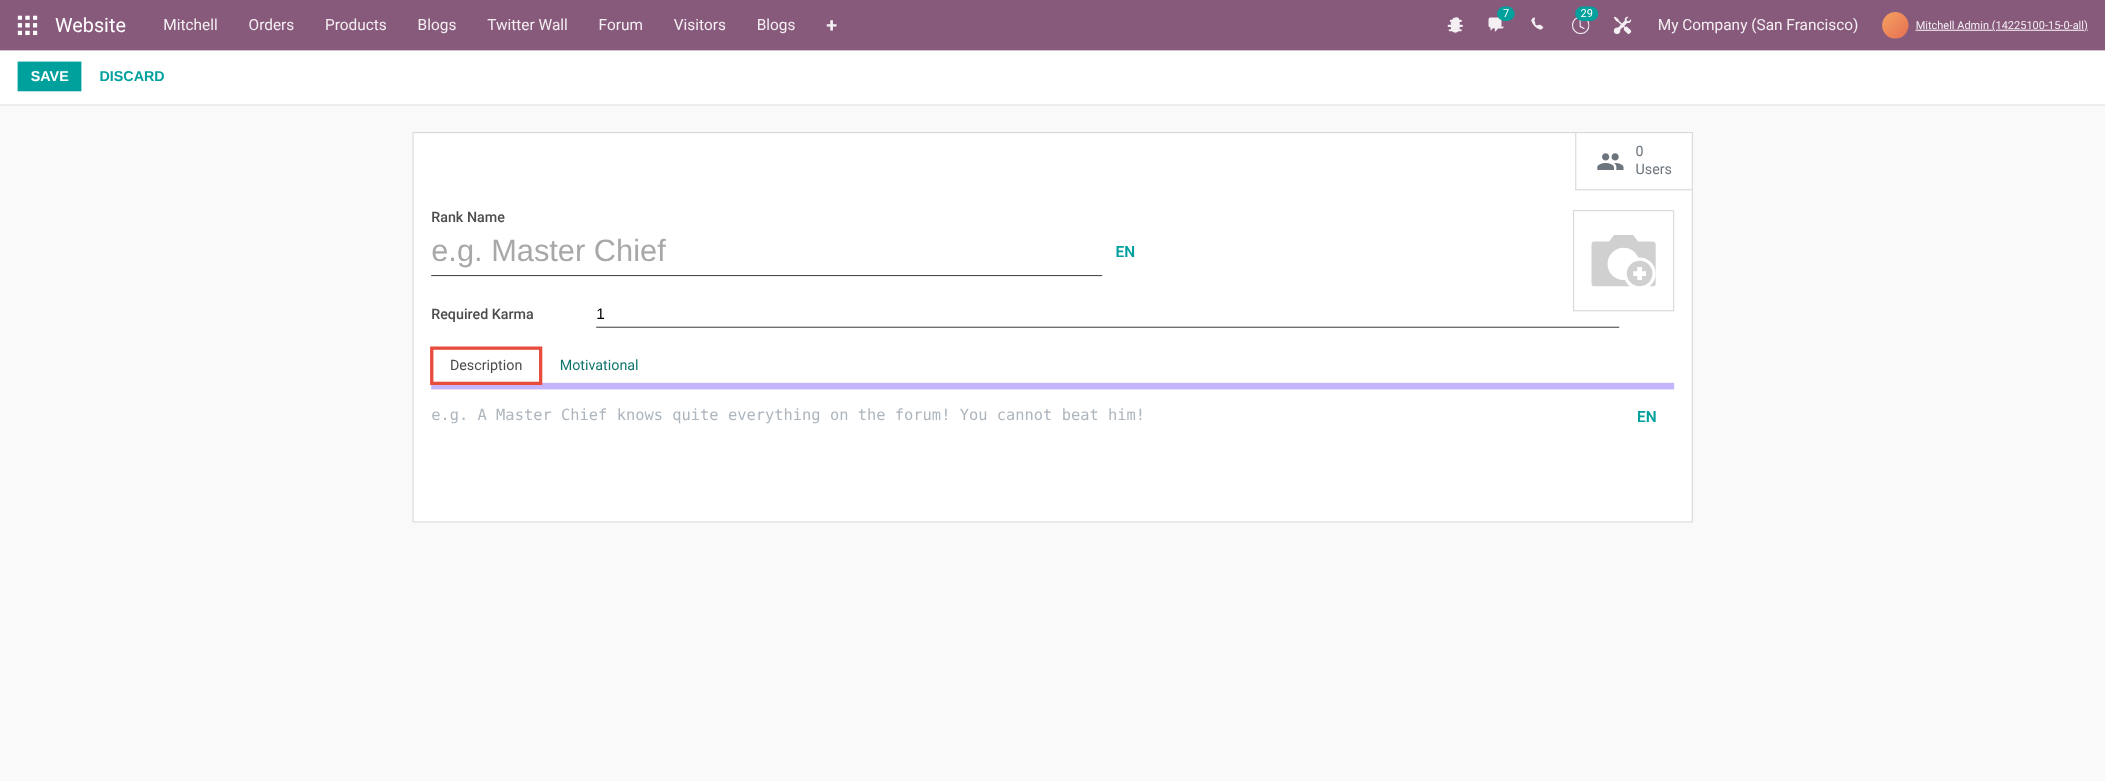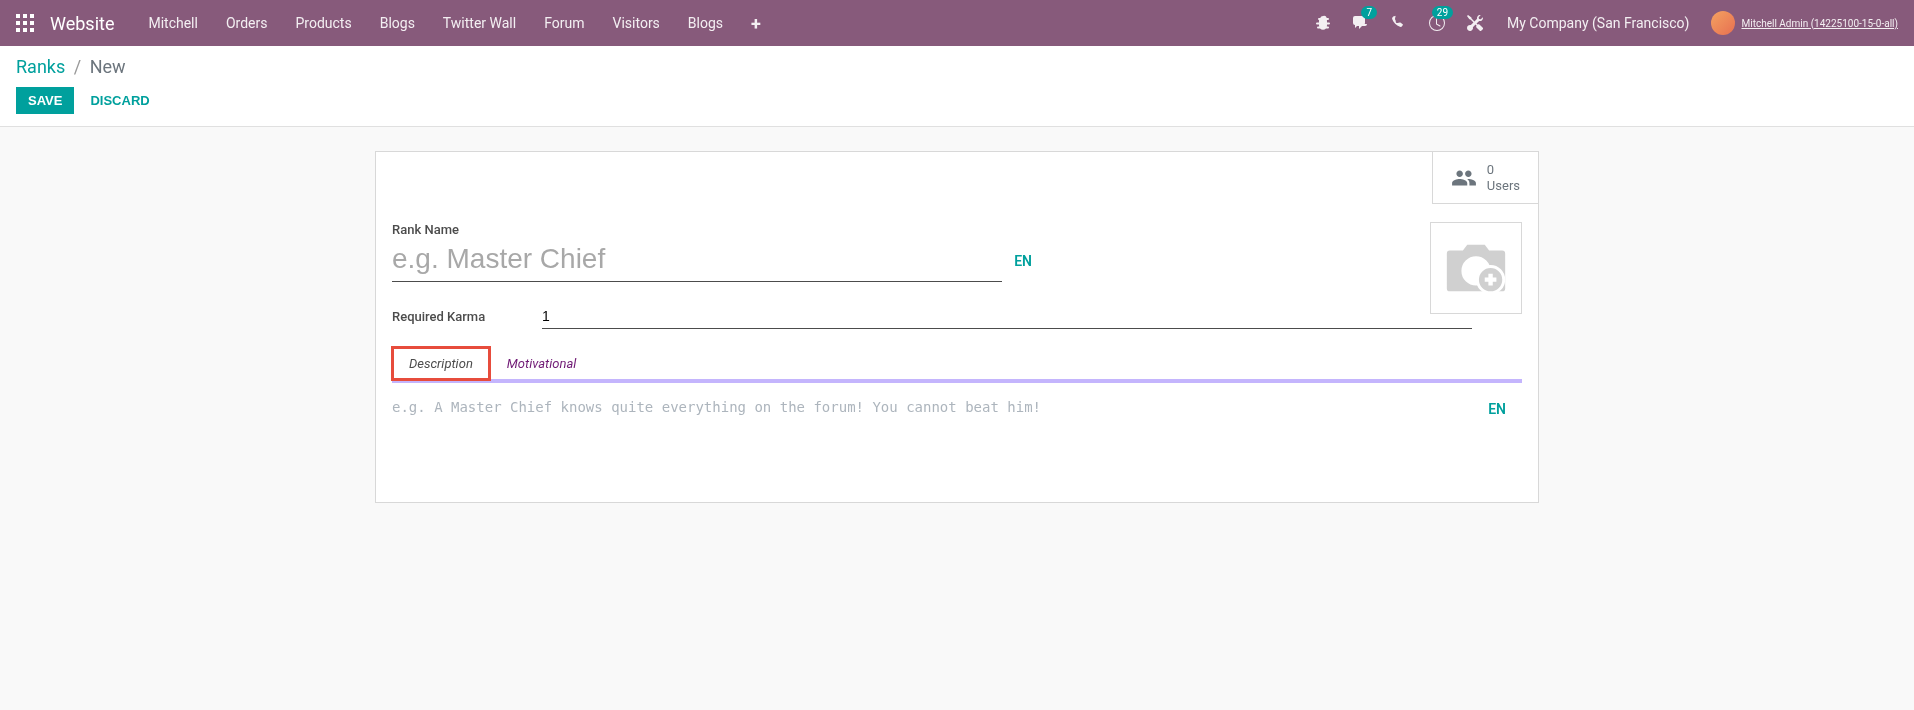--- a/index.html
+++ b/index.html
@@ -186,29 +186,28 @@
       display: flex;
       align-items: center;
       justify-content: center;
       cursor: pointer;
     }
     .image-placeholder svg { width: 70px; height: 60px; fill: #d0d0d0; }
     
     
     .tabs {
       display: flex;
-      border-bottom: 4px solid #c4b5fd;
+      border-bottom: 6px solid #c4b5fd;
       margin-top: 12px;
-      font-style: italic;
     }
     .tab {
       padding: 8px 16px;
       cursor: pointer;
       font-size: 13px;
-      color: #701a75;
+      color: #0f766e;
       border: 1px solid transparent;
       border-bottom: none;
       margin-bottom: -1px;
     }
     .tab.active {
       color: #4c4c4c;
       border-color: #d8d8d8;
       background: white;
       border-bottom: 1px solid white;
     }
@@ -302,25 +301,20 @@
     </div>
     <div class="company-name">My Company (San Francisco)</div>
     <div class="user-name">
       <span class="user-avatar"></span>
       <span>Mitchell Admin (14225100-15-0-all)</span>
     </div>
   </div>
 </div>
 
 <div class="control-panel">
-  <div class="breadcrumb">
-    <a>Ranks</a>
-    <span class="sep">/</span>
-    <span class="current">New</span>
-  </div>
   <div class="cp-buttons">
     <button class="btn btn-primary">Save</button>
     <button class="btn btn-secondary">Discard</button>
   </div>
 </div>
 
 <div class="main-wrap">
   <div class="form-sheet">
     <div class="stat-box">
       <svg viewBox="0 0 24 24">

